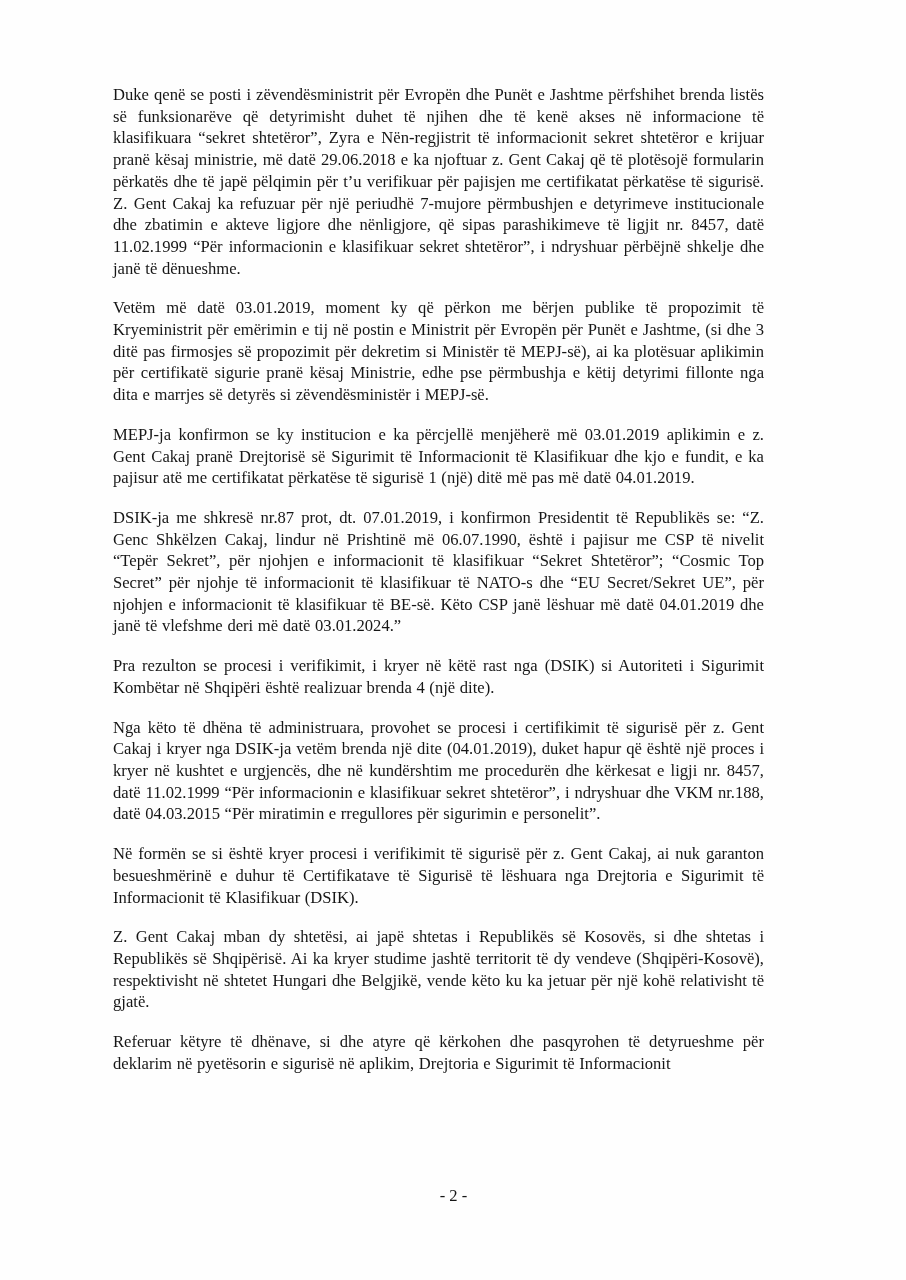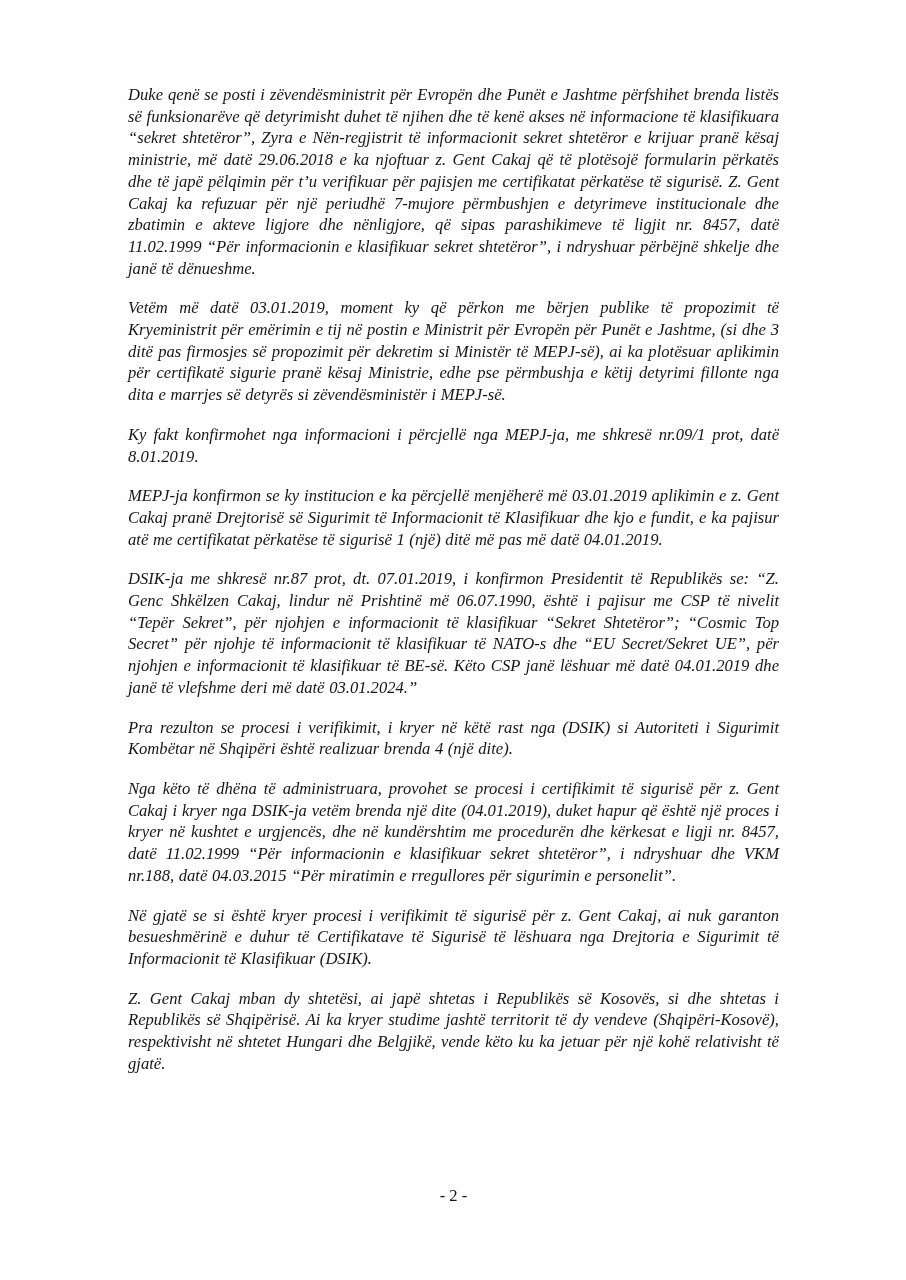--- a/index.html
+++ b/index.html
@@ -11,24 +11,23 @@
     position: relative;
     width: 906px;
     height: 1280px;
     background: #fefefe;
     overflow: hidden;
     font-family: "Liberation Serif", "DejaVu Serif", serif;
     color: #161616;
   }
   .content {
     position: absolute;
-    left: 128px;
+    left: 113px;
     top: 84px;
     width: 651px;
-    font-style: italic;
   }
   .para {
     margin: 0 0 18px 0;
     font-size: 16.6px;
     line-height: 21.7px;
     text-align: justify;
     text-justify: inter-word;
     word-spacing: 0.5px;
   }
   .footer {
@@ -42,22 +41,22 @@
     color: #161616;
   }
 </style>
 </head>
 <body>
 
 <div class="page">
   <div class="content">
     <p class="para">Duke qenë se posti i zëvendësministrit për Evropën dhe Punët e Jashtme përfshihet brenda listës së funksionarëve që detyrimisht duhet të njihen dhe të kenë akses në informacione të klasifikuara “sekret shtetëror”, Zyra e Nën-regjistrit të informacionit sekret shtetëror e krijuar pranë kësaj ministrie, më datë 29.06.2018 e ka njoftuar z. Gent Cakaj që të plotësojë formularin përkatës dhe të japë pëlqimin për t’u verifikuar për pajisjen me certifikatat përkatëse të sigurisë. Z. Gent Cakaj ka refuzuar për një periudhë 7-mujore përmbushjen e detyrimeve institucionale dhe zbatimin e akteve ligjore dhe nënligjore, që sipas parashikimeve të ligjit nr. 8457, datë 11.02.1999 “Për informacionin e klasifikuar sekret shtetëror”, i ndryshuar përbëjnë shkelje dhe janë të dënueshme.</p>
     <p class="para">Vetëm më datë 03.01.2019, moment ky që përkon me bërjen publike të  propozimit të Kryeministrit për emërimin e tij në postin e Ministrit për Evropën për Punët e Jashtme, (si dhe 3 ditë pas firmosjes së propozimit për dekretim si Ministër të MEPJ-së), ai ka plotësuar aplikimin për certifikatë sigurie pranë kësaj Ministrie, edhe pse përmbushja e këtij detyrimi fillonte nga dita e marrjes së detyrës si zëvendësministër i MEPJ-së.</p>
-    <p class="para">Ky fakt konfirmohet nga informacioni i përcjellë nga MEPJ-ja, me shkresë nr.09/1 prot, datë 8.01.2019.</p>
     <p class="para">MEPJ-ja konfirmon se ky institucion e ka përcjellë menjëherë më 03.01.2019 aplikimin e z. Gent Cakaj pranë Drejtorisë së Sigurimit të Informacionit të Klasifikuar dhe kjo e fundit, e ka pajisur atë me certifikatat përkatëse të sigurisë 1 (një) ditë më pas më datë 04.01.2019.</p>
     <p class="para">DSIK-ja me shkresë nr.87 prot, dt. 07.01.2019, i konfirmon Presidentit të Republikës se: “Z. Genc Shkëlzen Cakaj, lindur në Prishtinë më 06.07.1990, është i pajisur me CSP të nivelit “Tepër Sekret”, për njohjen e informacionit të klasifikuar “Sekret Shtetëror”; “Cosmic Top Secret” për njohje të informacionit të klasifikuar të NATO-s dhe “EU Secret/Sekret UE”, për njohjen e informacionit të klasifikuar të BE-së. Këto CSP janë lëshuar më datë 04.01.2019 dhe janë të vlefshme deri më datë 03.01.2024.”</p>
     <p class="para">Pra rezulton se procesi i verifikimit, i kryer në këtë rast nga (DSIK) si Autoriteti i Sigurimit Kombëtar në Shqipëri është realizuar brenda 4 (një dite).</p>
     <p class="para">Nga këto të dhëna të administruara, provohet se procesi i certifikimit të sigurisë për z. Gent Cakaj i kryer nga DSIK-ja vetëm brenda një dite (04.01.2019), duket hapur që është një proces i kryer në kushtet e urgjencës, dhe në kundërshtim me procedurën dhe kërkesat e ligji nr. 8457, datë 11.02.1999 “Për informacionin e klasifikuar sekret shtetëror”, i ndryshuar dhe VKM nr.188, datë 04.03.2015 “Për miratimin e rregullores për sigurimin e personelit”.</p>
-    <p class="para">Në gjatë se si është kryer procesi i verifikimit të sigurisë për z. Gent Cakaj, ai nuk garanton besueshmërinë e duhur të Certifikatave të Sigurisë të lëshuara nga Drejtoria e Sigurimit të Informacionit të Klasifikuar (DSIK).</p>
+    <p class="para">Në formën se si është kryer procesi i verifikimit të sigurisë për z. Gent Cakaj, ai nuk garanton besueshmërinë e duhur të Certifikatave të Sigurisë të lëshuara nga Drejtoria e Sigurimit të Informacionit të Klasifikuar (DSIK).</p>
     <p class="para">Z. Gent Cakaj mban dy shtetësi, ai japë shtetas i Republikës së Kosovës, si dhe shtetas i Republikës së Shqipërisë. Ai ka kryer studime jashtë territorit të dy vendeve (Shqipëri-Kosovë), respektivisht në shtetet Hungari dhe Belgjikë, vende këto ku ka jetuar për një kohë relativisht të gjatë.</p>
+    <p class="para">Referuar këtyre të dhënave, si dhe atyre që kërkohen dhe pasqyrohen të detyrueshme për deklarim në pyetësorin e sigurisë në aplikim, Drejtoria e Sigurimit të Informacionit</p>
   </div>
   <div class="footer">- 2 -</div>
 </div>
 
 </body></html>

